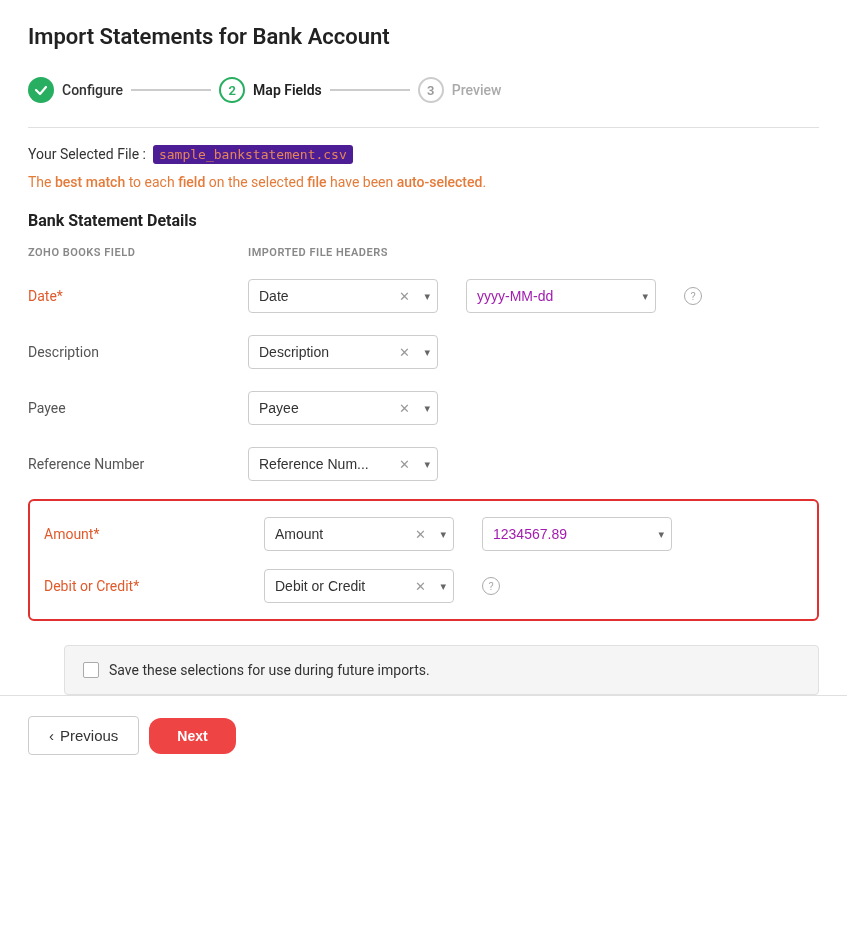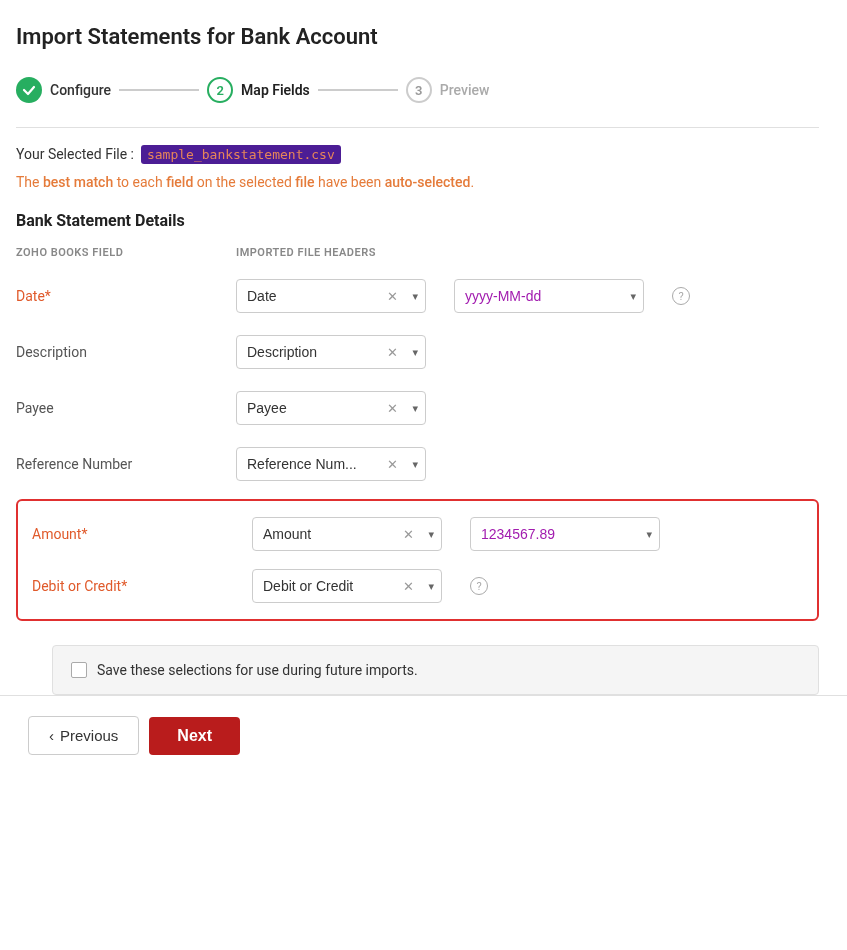--- a/index.html
+++ b/index.html
@@ -5,21 +5,21 @@
     * { box-sizing: border-box; margin: 0; padding: 0; }
     body {
       font-family: -apple-system, BlinkMacSystemFont, 'Segoe UI', Roboto, sans-serif;
       background: #fff;
       color: #333;
       font-size: 14px;
       width: 847px;
       min-height: 950px;
     }
     .page-container {
-      padding: 24px 28px 0 16px;
+      padding: 24px 28px 0 28px;
       max-width: 847px;
     }
     .page-title {
       font-size: 22px;
       font-weight: 600;
       color: #222;
       margin-bottom: 28px;
     }
     
     .stepper {
@@ -279,24 +279,24 @@
       color: #333;
       font-size: 15px;
       cursor: pointer;
       display: flex;
       align-items: center;
       gap: 6px;
     }
     .btn-next {
       padding: 10px 28px;
       border: none;
-      border-radius: 4px;
-      background: #b91c1c;
+      border-radius: 12px;
+      background: #ef4444;
       color: #fff;
-      font-size: 16px;
+      font-size: 14px;
       font-weight: 600;
       cursor: pointer;
     }
     .checkmark-svg {
       display: inline-block;
       vertical-align: middle;
     }
   </style>
 </head>
 <body>

